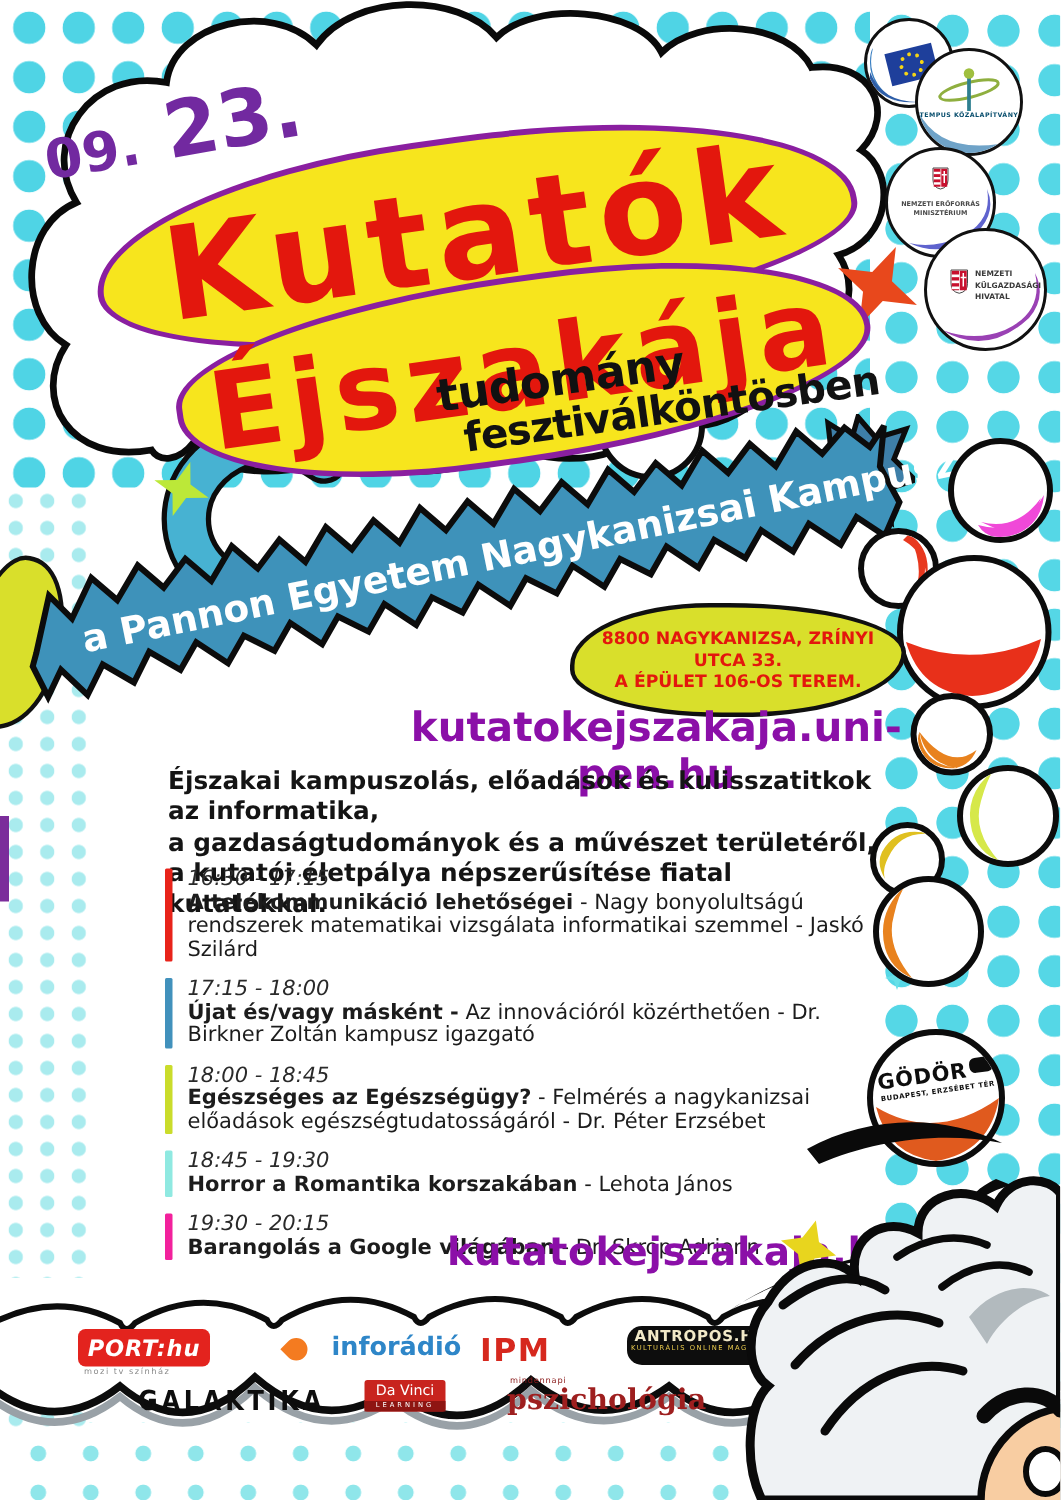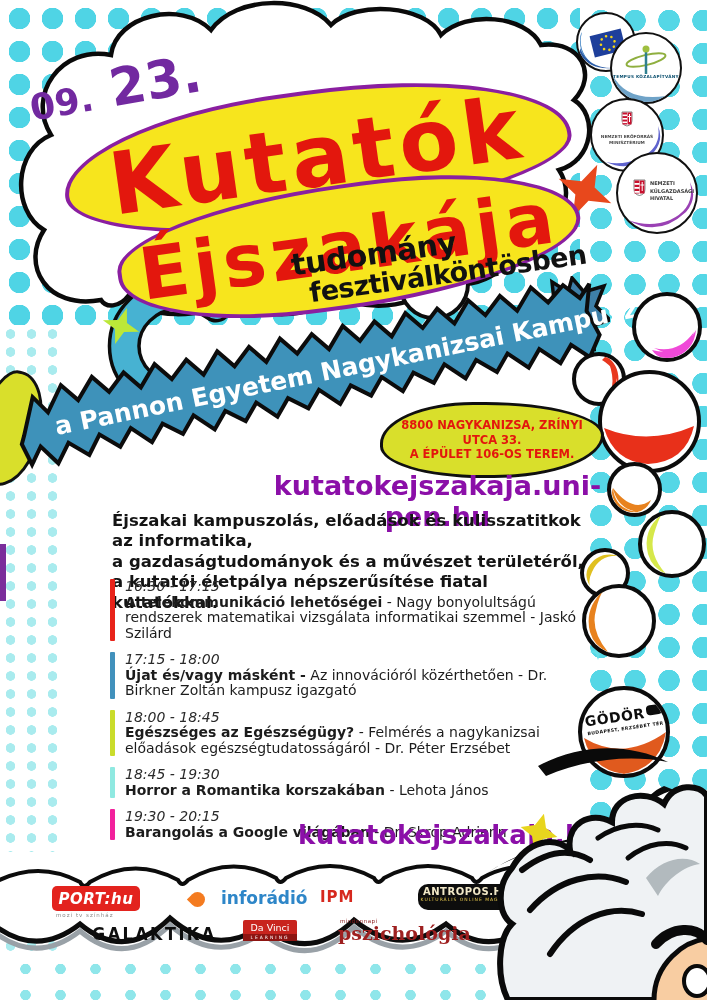--- a/index.html
+++ b/index.html
@@ -61,21 +61,21 @@
   .bubble{position:absolute;border-radius:50%;background:#fff;border:4px solid #0c0c0c;overflow:hidden;z-index:2;}
   .bubble svg{position:absolute;left:-4px;top:-4px;}
   
   .logo{position:absolute;z-index:3;}
   .port-box{background:#e3231e;border-radius:5px;width:88px;height:25px;display:flex;align-items:center;
     justify-content:center;color:#fff;font-weight:bold;font-style:italic;font-size:15px;letter-spacing:0.5px;}
   .port-sub{font-size:5.5px;color:#8a8a8a;margin:1px 0 0 4px;letter-spacing:1px;}
   .inforadio{display:flex;align-items:flex-start;gap:16px;}
   .info-drop{width:15px;height:15px;background:#f47b20;border-radius:50% 50% 50% 0;transform:rotate(45deg);margin-top:4px;}
   .info-name{color:#2e86c8;font-size:17px;font-weight:bold;}
-  .ipm{color:#d6281e;font-weight:900;font-size:15px;letter-spacing:1px;}
+  .ipm{color:#d6281e;font-weight:900;font-size:21px;letter-spacing:1px;}
   .antropos{background:#0d0d0d;border-radius:10px;width:98px;height:26px;text-align:center;padding-top:2px;box-sizing:border-box;}
   .antropos-name{color:#f2e9c8;font-weight:bold;font-size:10px;letter-spacing:0.5px;}
   .antropos-sub{color:#e8c94d;font-size:4.5px;letter-spacing:1px;}
   .moha{display:flex;align-items:flex-start;gap:4px;}
   .moha-box{background:#1e64c8;border-radius:3px;width:27px;height:16px;color:#fff;font-weight:bold;font-size:9px;
     display:flex;align-items:center;justify-content:center;}
   .moha-name{color:#2e6fc8;font-size:8.5px;line-height:1.1;}
   .galaktika{color:#0d0d0d;font-weight:900;font-size:16px;letter-spacing:2.5px;transform:scaleY(1.15);}
   .davinci{width:54px;background:#c8241e;border-radius:2px;text-align:center;padding:2px 0 0 0;}
   .davinci-name{color:#fff;font-weight:normal;font-size:9.5px;}

